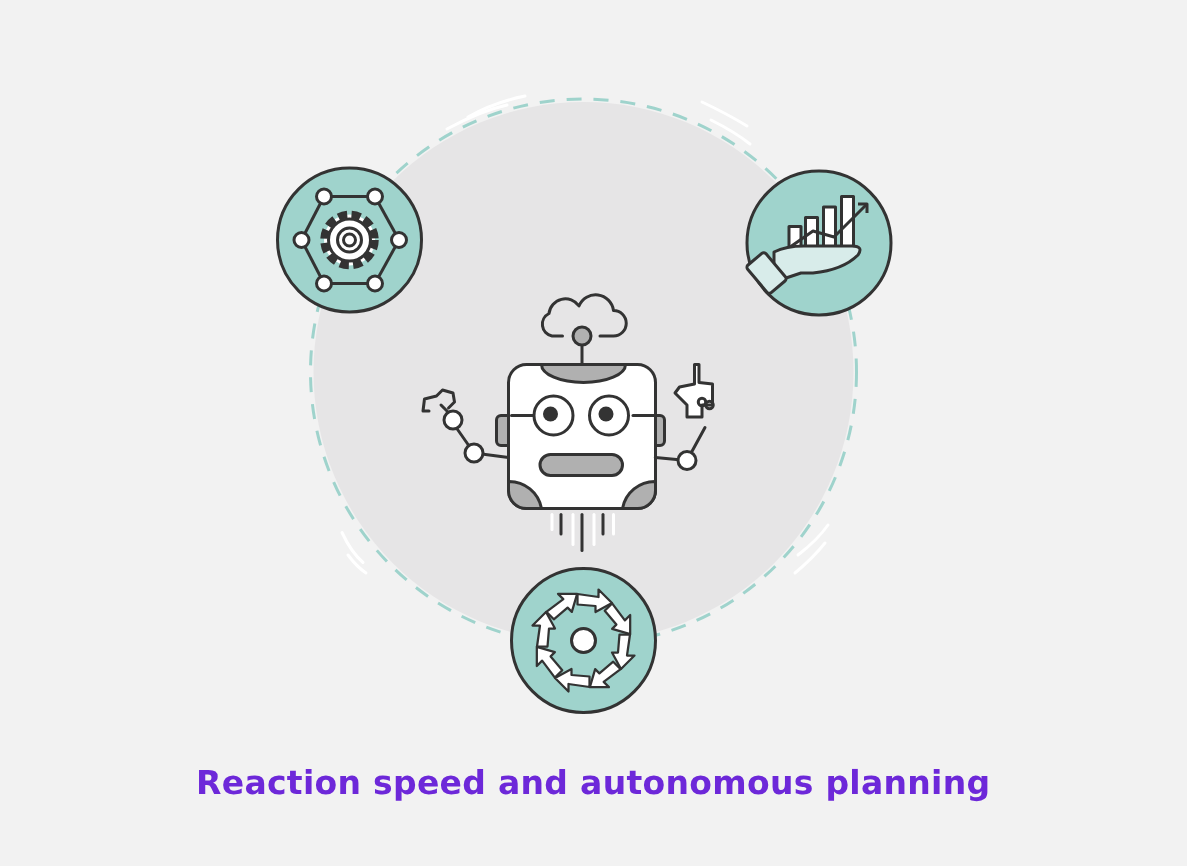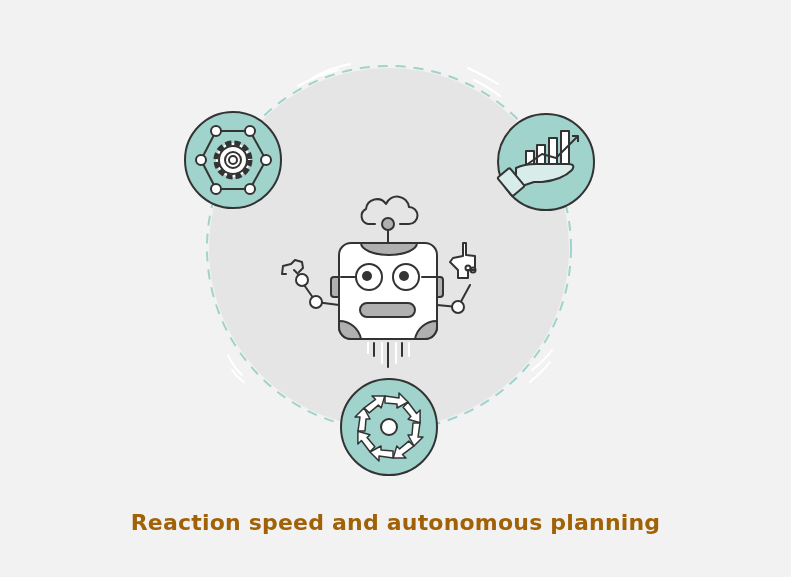--- a/index.html
+++ b/index.html
@@ -1,18 +1,18 @@
 <!DOCTYPE html>
 <html><head>
 <meta charset="utf-8">
 <style>
   html, body { margin:0; padding:0; }
   body { width:791px; height:577px; background:#f2f2f2; position:relative; overflow:hidden; font-family:"DejaVu Sans", sans-serif; }
   #art { position:absolute; left:0; top:0; width:791px; height:500px; }
-  .caption { position:absolute; left:0; top:510px; width:791px; text-align:center; font-weight:bold; font-size:22px; color:#a16207; letter-spacing:0.2px; }
+  .caption { position:absolute; left:0; top:510px; width:791px; text-align:center; font-weight:bold; font-size:22px; color:#6d28d9; letter-spacing:0.2px; }
 </style>
 </head>
 <body>
 
 <svg id="art" viewBox="0 0 791 500" xmlns="http://www.w3.org/2000/svg">
 
   <circle cx="389" cy="248" r="180" fill="#e6e5e6"></circle>
 
   <circle cx="389" cy="248" r="182" fill="none" stroke="#9fd3cc" stroke-width="2" stroke-dasharray="10 8"></circle>
 

